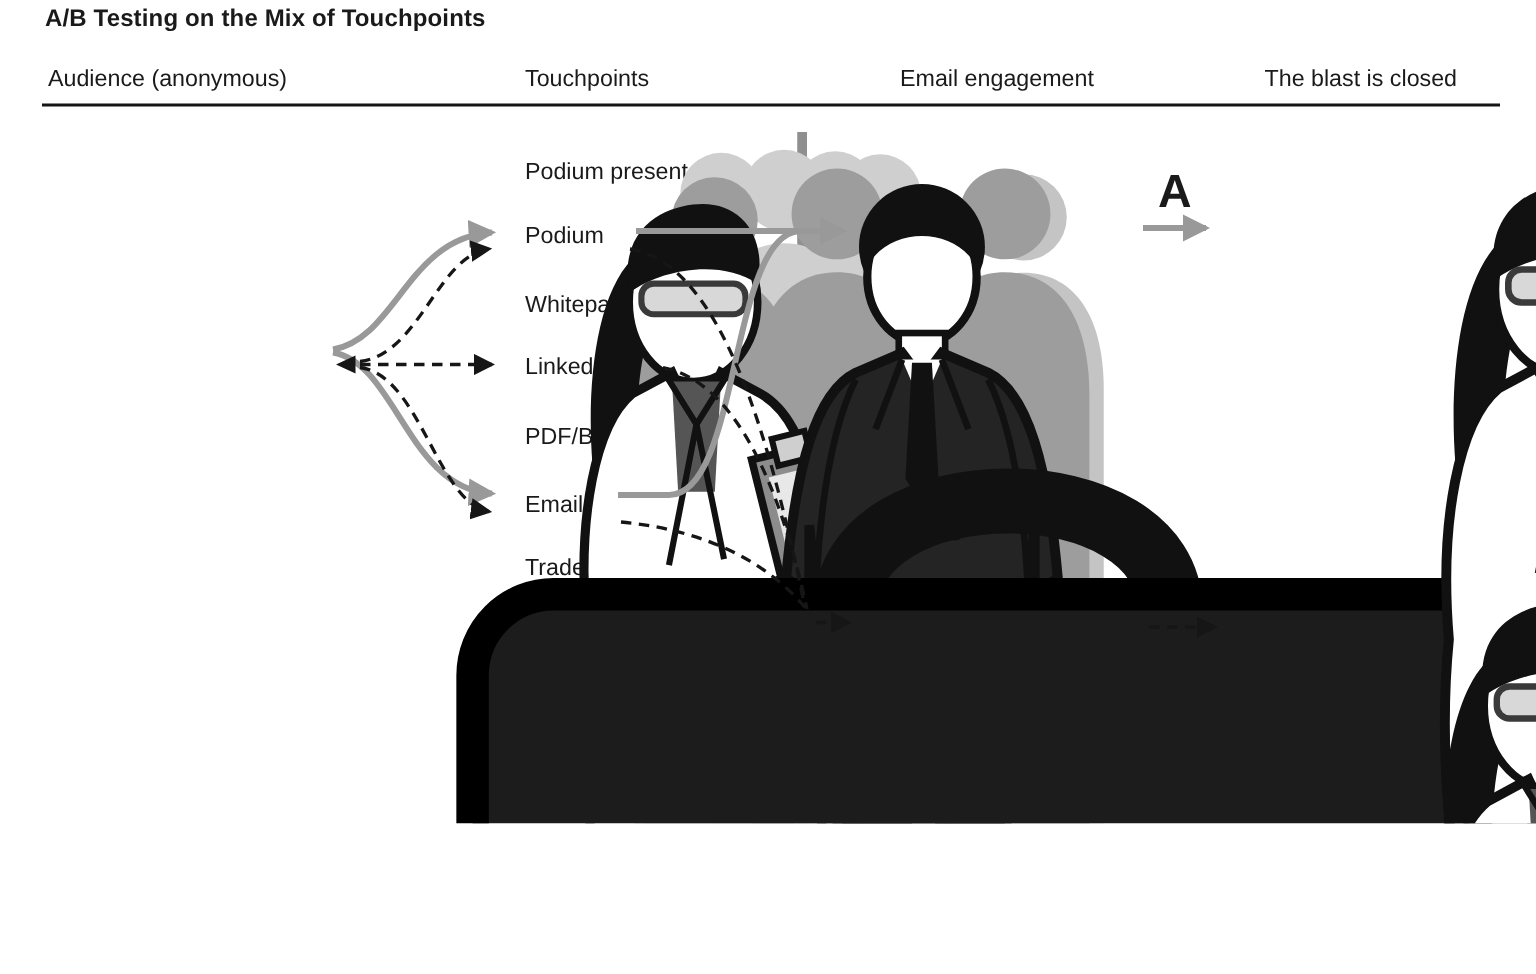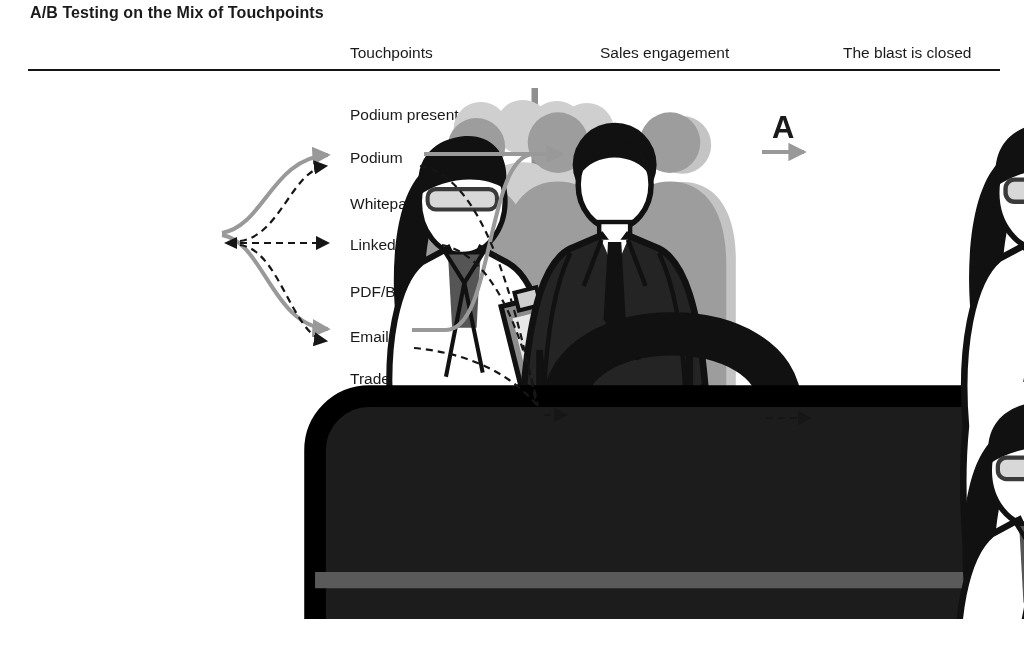--- a/index.html
+++ b/index.html
@@ -1,36 +1,37 @@
 <!DOCTYPE html>
 <html><head>
 <meta charset="utf-8">
 <style>
   html,body{margin:0;padding:0;background:#fff;}
   .canvas{
-    position:relative;width:1024px;height:619px;background:#ffffff;
+    position:relative;width:1024px;height:549px;background:#ffffff;
     font-family:"Liberation Sans",sans-serif;color:#1a1a1a;overflow:hidden;
   }
   .label{position:absolute;white-space:nowrap;}
   .title{font-size:16px;font-weight:700;letter-spacing:.1px;}
   .col-header{font-size:15.5px;}
   .touchpoint{font-size:15.5px;transform:translateY(-50%);}
   .variant{font-size:31px;font-weight:700;line-height:1;}
   .rule{position:absolute;left:28px;top:69px;width:972px;height:2px;background:#151515;}
   .art{position:absolute;left:0;top:0;}
 </style>
 </head>
 <body>
 
 <div class="canvas">
 
   <div class="label title" style="left:30px;top:4px;">A/B Testing on the Mix of Touchpoints</div>
 
+  <div class="label col-header" style="left:32px;top:44px;">Audience (anonymous)</div>
   <div class="label col-header" style="left:350px;top:44px;">Touchpoints</div>
-  <div class="label col-header" style="left:600px;top:44px;">Sales engagement</div>
+  <div class="label col-header" style="left:600px;top:44px;">Email engagement</div>
   <div class="label col-header" style="left:843px;top:44px;">The blast is closed</div>
 
   <div class="rule"></div>
 
   <div class="label touchpoint" style="left:350px;top:115px;">Podium presentation</div>
   <div class="label touchpoint" style="left:350px;top:158px;">Podium</div>
   <div class="label touchpoint" style="left:350px;top:204px;">Whitepaper</div>
   <div class="label touchpoint" style="left:350px;top:245px;">LinkedIn Ads</div>
   <div class="label touchpoint" style="left:350px;top:292px;">PDF/Brochure</div>
   <div class="label touchpoint" style="left:350px;top:337px;">Email blast</div>

